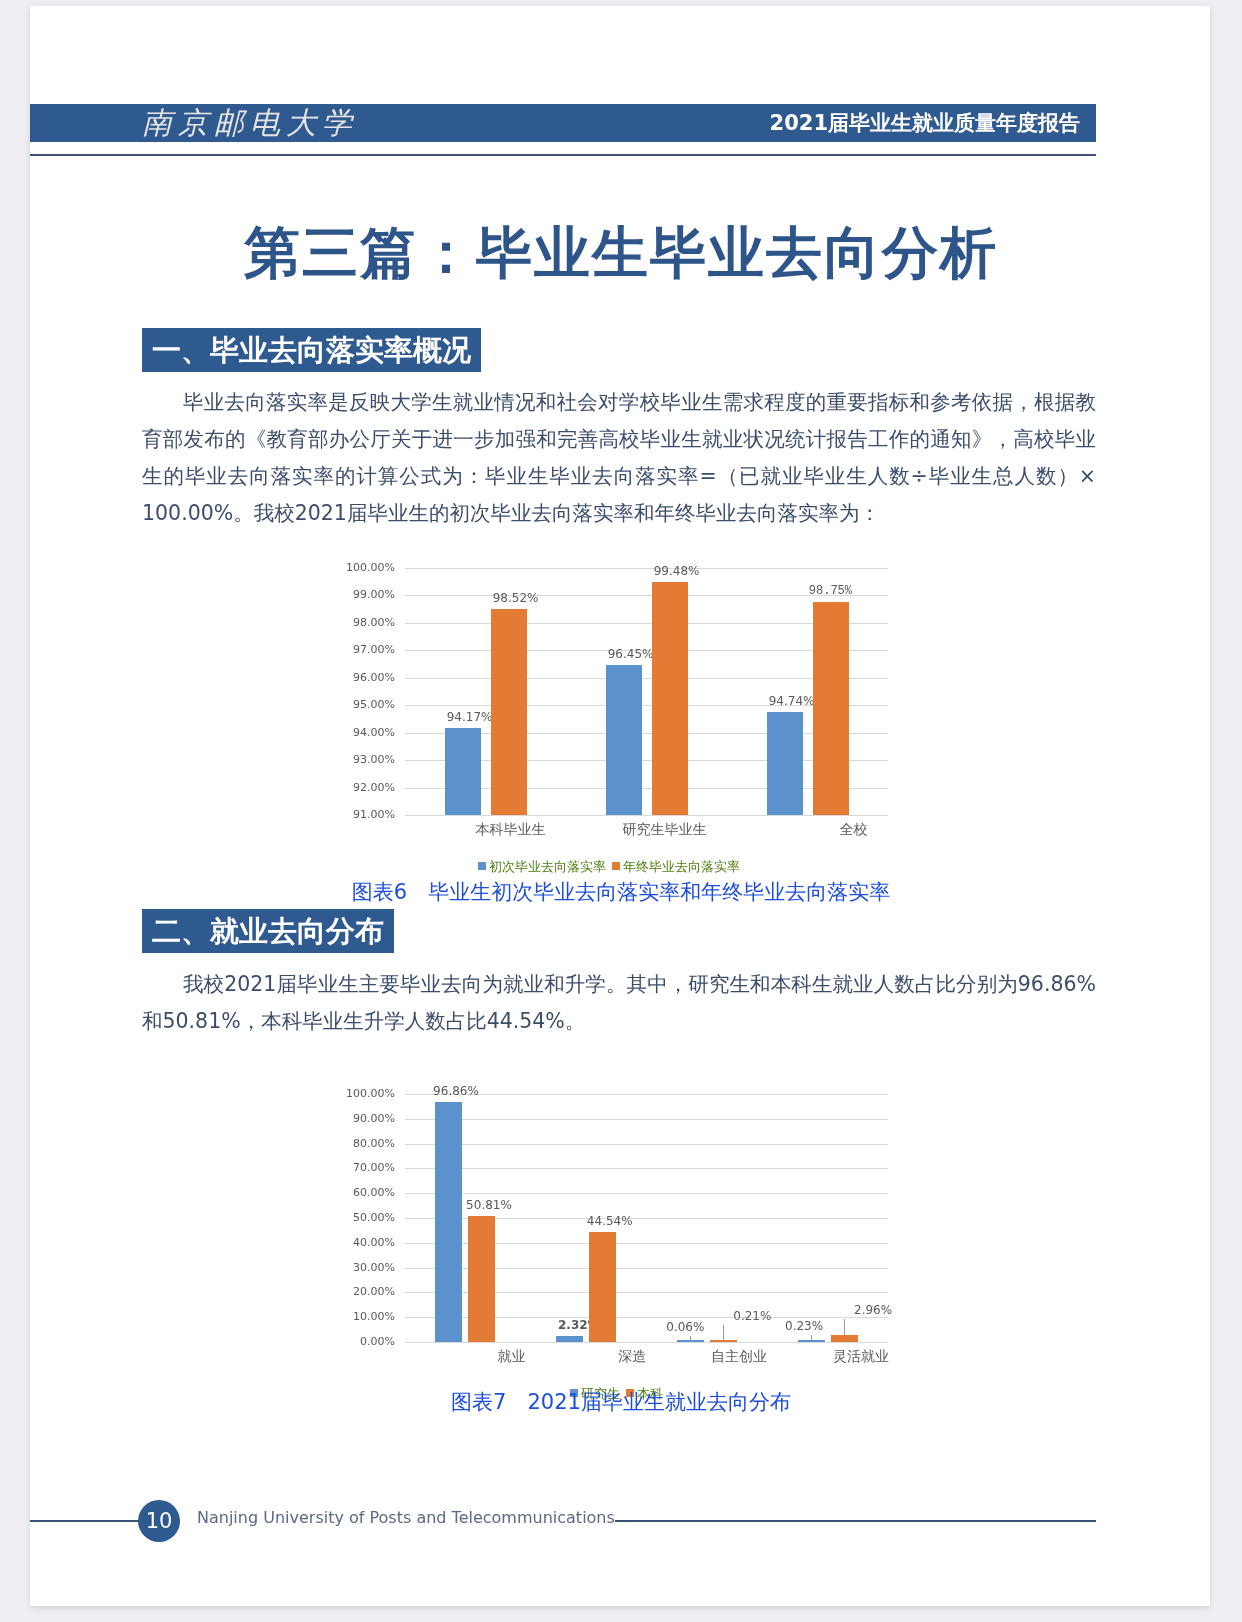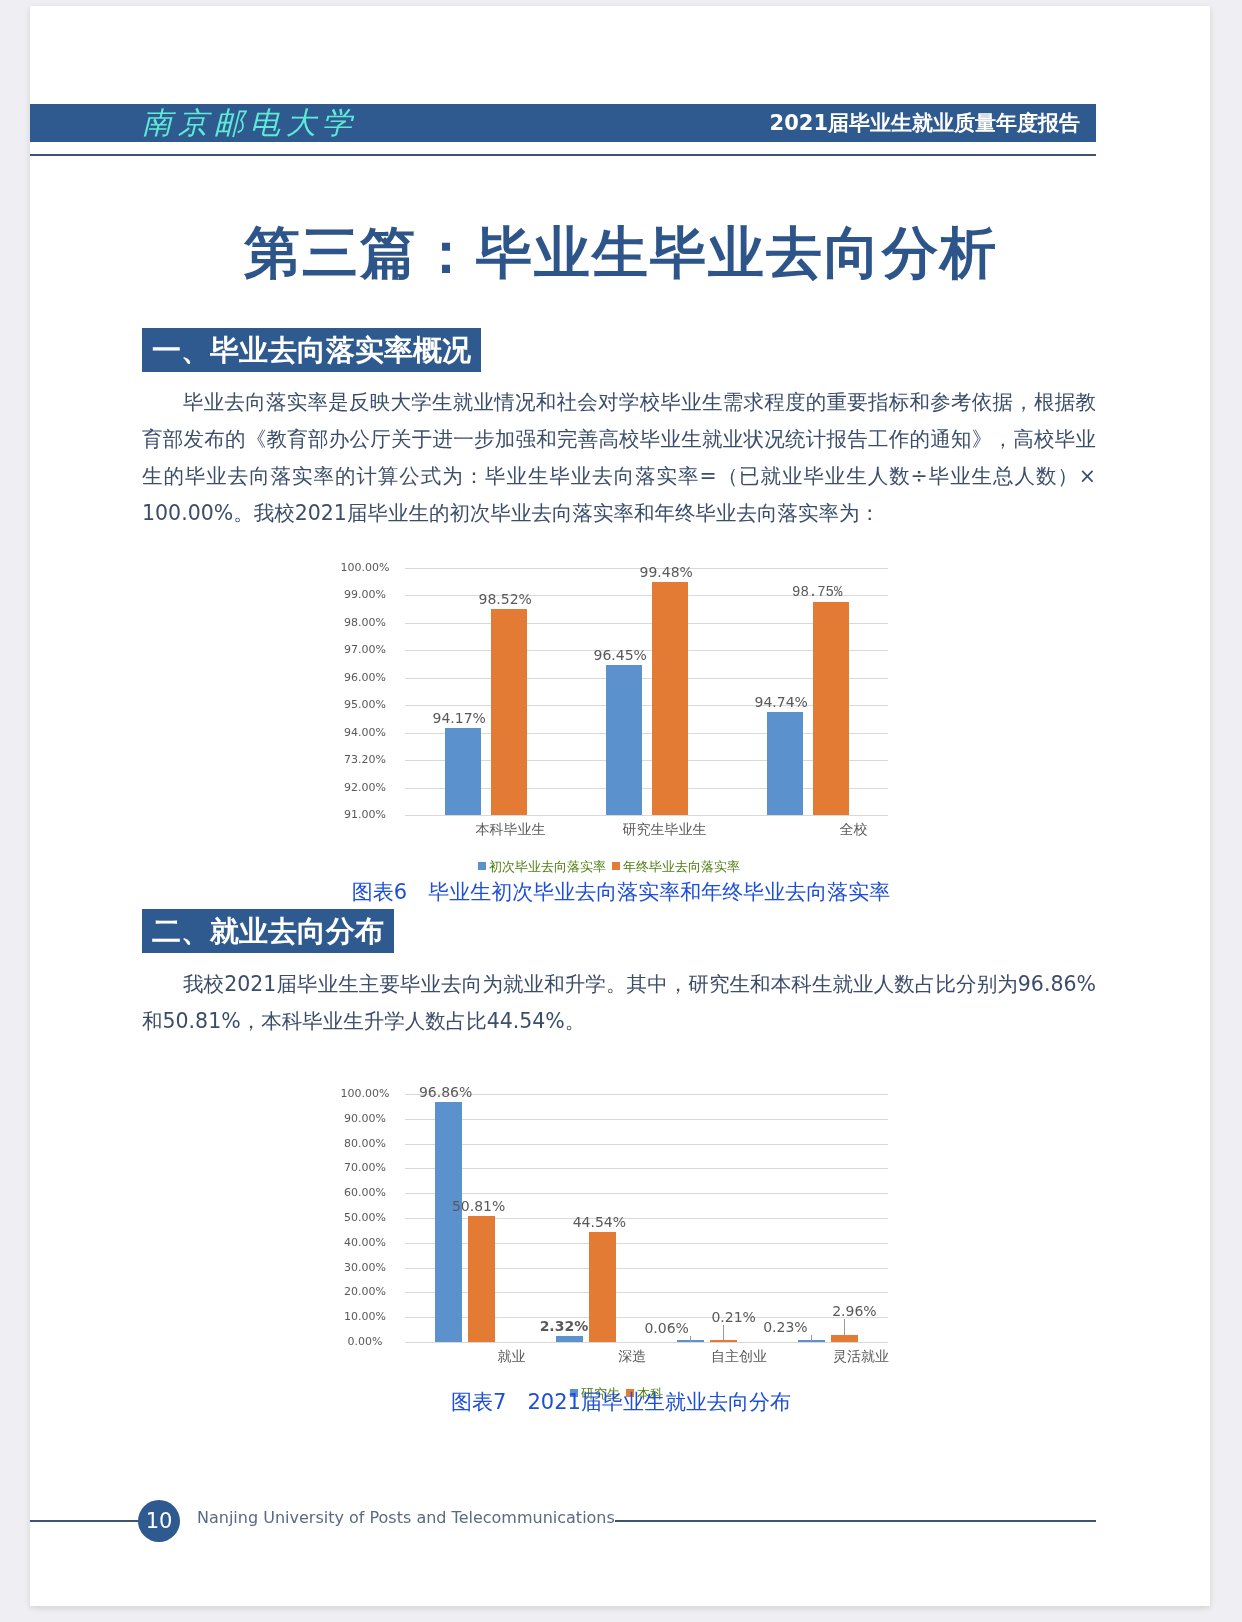--- a/index.html
+++ b/index.html
@@ -7,21 +7,21 @@
   body { position: relative; font-family: "DejaVu Sans", "Liberation Sans", sans-serif; }
   .page {
     position: absolute; left: 30px; top: 6px; width: 1180px; height: 1600px;
     background: #ffffff; box-shadow: 0 2px 6px rgba(0,0,0,0.12);
   }
   .header-band {
     position: absolute; left: 30px; top: 104px; width: 1066px; height: 38px;
     background: #2f5a8f;
   }
   .header-logo {
-    position: absolute; left: 112px; top: 2px; color: #5eead4;
+    position: absolute; left: 112px; top: 2px; color: #e5e5e5;
     font-family: "DejaVu Serif", serif; font-style: italic; font-size: 30px;
     letter-spacing: 6px; line-height: 34px;
   }
   .header-report {
     position: absolute; right: 16px; top: 0; color: #fff;
     font-size: 21px; line-height: 38px; font-weight: bold;
   }
   .header-rule { position: absolute; left: 30px; top: 154px; width: 1066px; height: 2px; background: #3d5374; }
 
   .page-title {
@@ -35,26 +35,26 @@
   .para {
     position: absolute; left: 142px; width: 954px; color: #3c4d6a; font-size: 20.5px;
     line-height: 37px; text-align: justify;
   }
   .caption {
     position: absolute; left: 0; width: 1242px; text-align: center;
     color: #1d4ed8; font-size: 21px; margin-top: 15px;
   }
 
   .chart { position: absolute; }
-  .chart .ytick { position: absolute; font-size: 11px; color: #595959; text-align: center; width: 60px; }
+  .chart .ytick { position: absolute; font-size: 11px; color: #595959; text-align: right; width: 60px; }
   .chart .grid { position: absolute; height: 1px; background: #d9d9d9; }
   .chart .bar { position: absolute; }
   .chart .blue { background: #5b91cd; }
   .chart .orange { background: #e47b35; }
-  .chart .dlabel { position: absolute; font-size: 14px; color: #595959; width: 60px; text-align: left; }
+  .chart .dlabel { position: absolute; font-size: 12px; color: #595959; width: 60px; text-align: right; }
   .chart .xlabel { position: absolute; font-size: 14px; color: #595959; width: 120px; text-align: right; }
   .chart .legend { position: absolute; font-size: 13px; color: #4d7c0f; white-space: nowrap; }
   .chart .sw { display: inline-block; width: 8px; height: 8px; margin-right: 3px; vertical-align: 1px; }
   .chart .leader { position: absolute; width: 1px; background: #9a9a9a; }
 
   .footer-line-left { position: absolute; left: 30px; top: 1520px; width: 110px; height: 2px; background: #3d5374; }
   .footer-line-right { position: absolute; left: 615px; top: 1520px; width: 481px; height: 2px; background: #3d5374; }
   .page-num {
     position: absolute; left: 138px; top: 1500px; width: 42px; height: 42px; border-radius: 50%;
     background: #2f5a8f; color: #fff; font-size: 21px; text-align: center; line-height: 42px;
@@ -86,21 +86,21 @@
     <div class="ytick" style="left: 335px; top: 615.889px;">98.00%</div>
     <div class="grid" style="left: 405px; top: 650.333px; width: 483px;"></div>
     <div class="ytick" style="left: 335px; top: 643.333px;">97.00%</div>
     <div class="grid" style="left: 405px; top: 677.778px; width: 483px;"></div>
     <div class="ytick" style="left: 335px; top: 670.778px;">96.00%</div>
     <div class="grid" style="left: 405px; top: 705.222px; width: 483px;"></div>
     <div class="ytick" style="left: 335px; top: 698.222px;">95.00%</div>
     <div class="grid" style="left: 405px; top: 732.667px; width: 483px;"></div>
     <div class="ytick" style="left: 335px; top: 725.667px;">94.00%</div>
     <div class="grid" style="left: 405px; top: 760.111px; width: 483px;"></div>
-    <div class="ytick" style="left: 335px; top: 753.111px;">73.20%</div>
+    <div class="ytick" style="left: 335px; top: 753.111px;">93.00%</div>
     <div class="grid" style="left: 405px; top: 787.556px; width: 483px;"></div>
     <div class="ytick" style="left: 335px; top: 780.556px;">92.00%</div>
     <div class="grid" style="left: 405px; top: 815px; width: 483px;"></div>
     <div class="ytick" style="left: 335px; top: 808px;">91.00%</div>
     <div class="bar blue" style="left: 444.5px; top: 728.001px; width: 36px; height: 86.9989px;"></div>
     <div class="dlabel" style="left: 432.5px; top: 710.001px;">94.17%</div>
     <div class="bar orange" style="left: 490.5px; top: 608.618px; width: 36px; height: 206.382px;"></div>
     <div class="dlabel" style="left: 478.5px; top: 590.618px;">98.52%</div>
     <div class="xlabel" style="left: 425.5px; top: 821px;">本科毕业生</div>
     <div class="bar blue" style="left: 605.5px; top: 665.428px; width: 36px; height: 149.572px;"></div>

